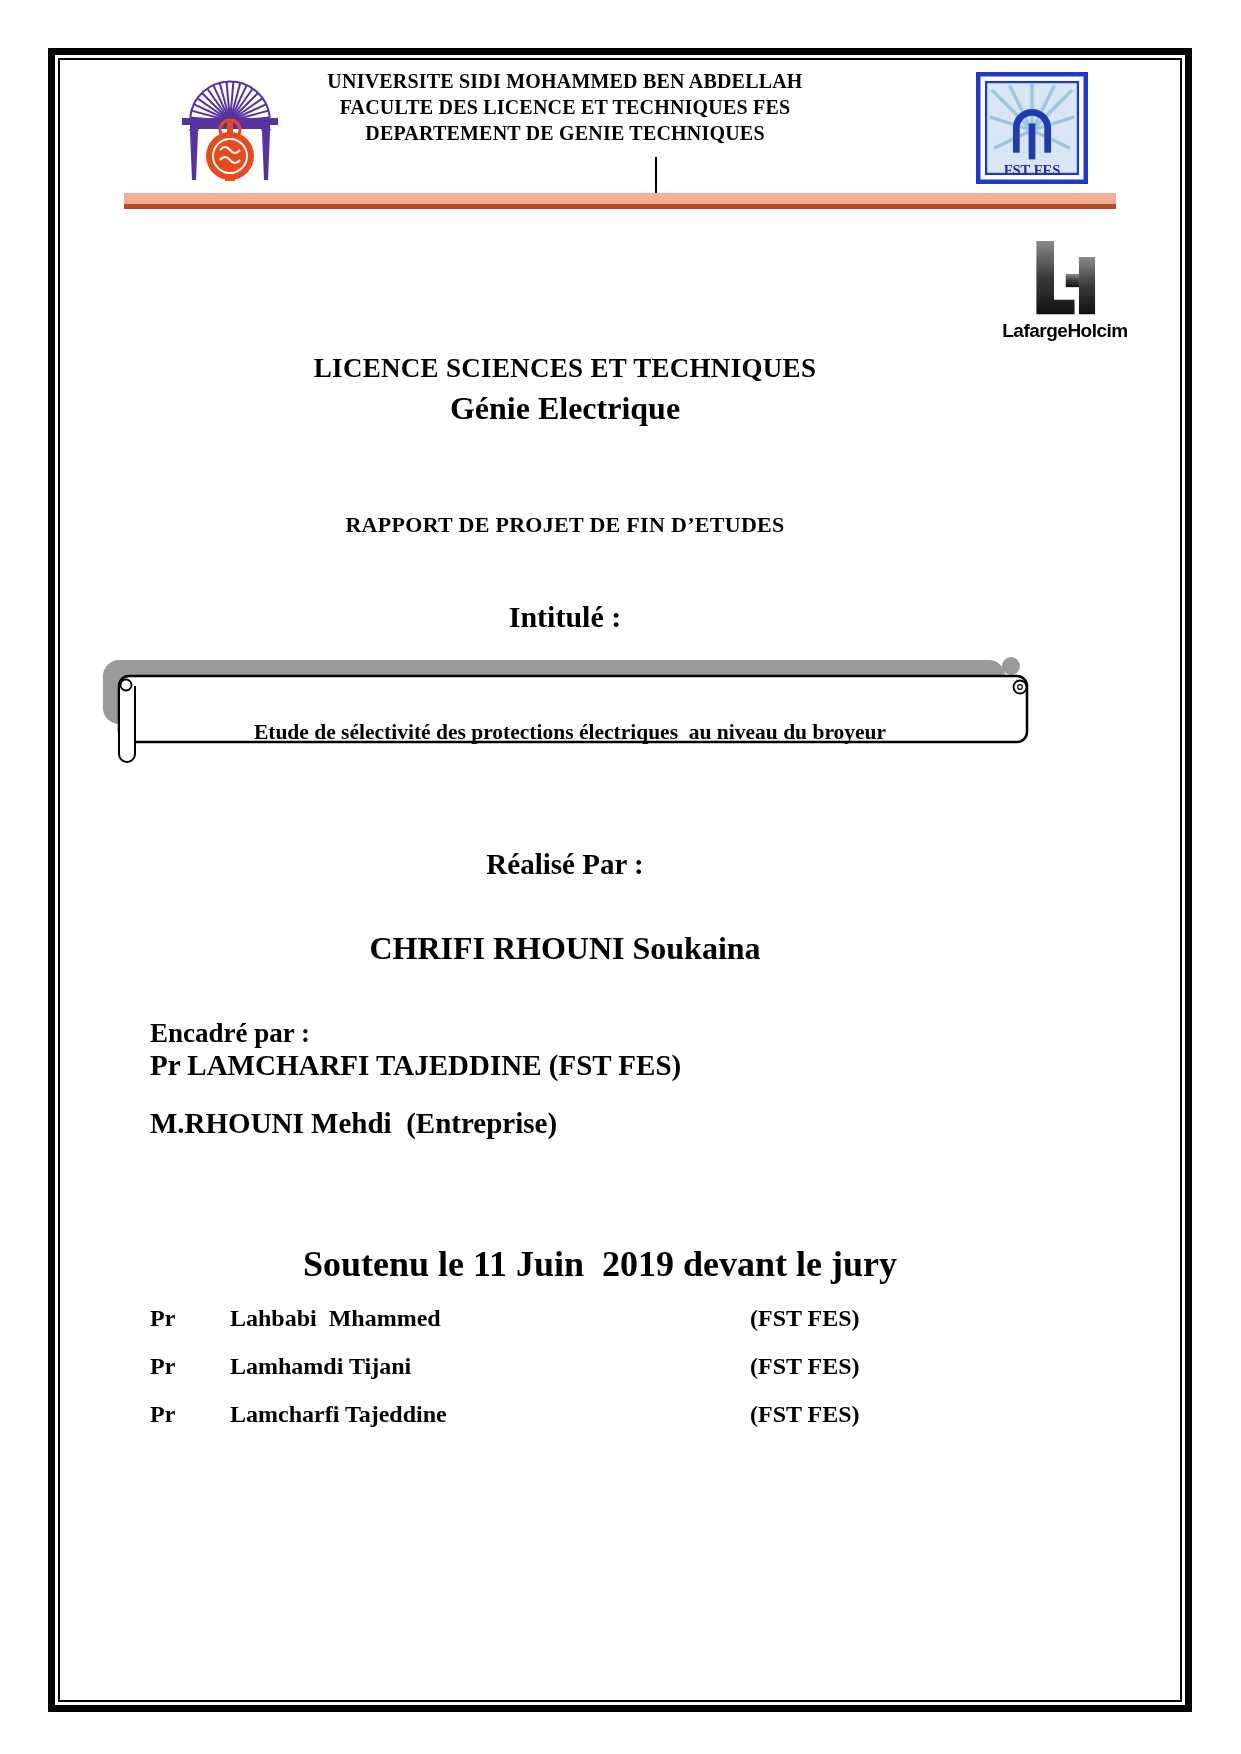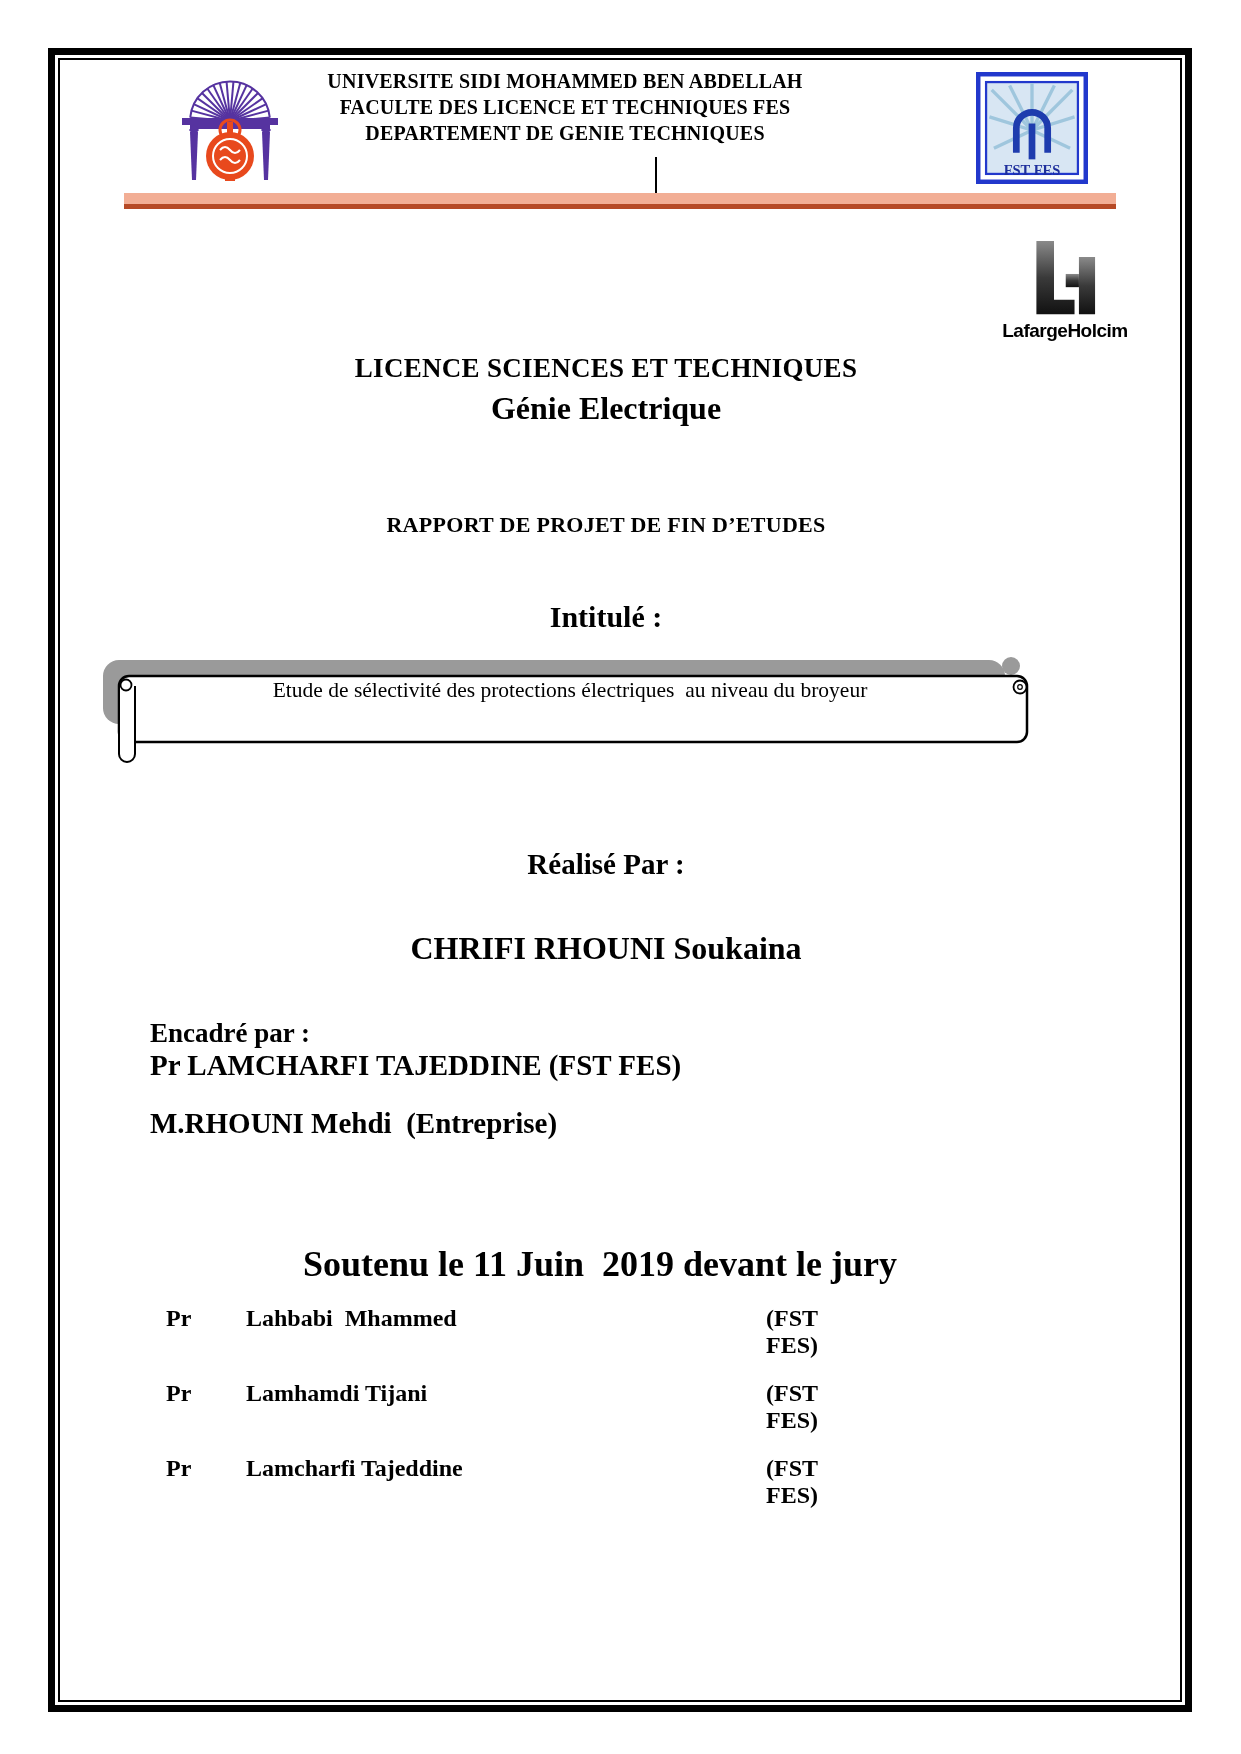--- a/index.html
+++ b/index.html
@@ -28,44 +28,44 @@
   .divider-band{height:11px;background:#F2AE95;}
   .divider-line{height:5px;background:#B64A26;}
   
   .lh-block{position:absolute;left:980px;top:238px;width:170px;text-align:center;}
   .lh-mark{width:66px;height:80px;display:block;margin:0 auto;}
   .lh-text{
     font-family:"Liberation Sans","DejaVu Sans",sans-serif;
     font-weight:bold;font-size:19px;color:#000000;letter-spacing:-.5px;margin-top:2px;
   }
   
-  .centered{position:absolute;left:60px;width:1010px;text-align:center;font-weight:bold;margin-left:41px;}
+  .centered{position:absolute;left:60px;width:1010px;text-align:center;font-weight:bold;}
   .t-licence{top:353px;font-size:27px;letter-spacing:.3px;}
   .t-genie{top:390px;font-size:32px;}
   .t-rapport{top:512px;font-size:22px;letter-spacing:.3px;}
   .t-intitule{top:600px;font-size:30px;}
   .t-realise{top:848px;font-size:29px;}
   .t-author{top:930px;font-size:32px;}
   
   .banner{position:absolute;left:95px;top:648px;width:950px;height:130px;}
   .banner-title{
-    position:absolute;left:130px;top:658px;width:880px;height:64px;
+    position:absolute;left:130px;top:700px;width:880px;height:64px;
     display:flex;align-items:center;justify-content:center;
-    font-weight:normal;font-size:21.5px;white-space:pre-wrap;
+    font-weight:bold;font-size:21.5px;white-space:pre-wrap;
   }
   
   .enc-block{position:absolute;left:150px;top:1018px;width:800px;font-weight:bold;}
   .enc-label{font-size:27px;}
   .enc-line{font-size:29px;margin-bottom:25px;white-space:pre-wrap;}
   
   .soutenu{position:absolute;left:150px;top:1243px;width:900px;text-align:center;
     font-weight:bold;font-size:36px;white-space:pre-wrap;}
   .jury{position:absolute;left:150px;top:1305px;width:720px;font-weight:bold;font-size:24px;}
   .jury-row{display:flex;margin-bottom:21px;white-space:pre-wrap;}
-  .jury-title{width:80px;margin-left:16px;}
+  .jury-title{width:80px;}
   .jury-name{width:520px;}
   .jury-affil{flex:1;}
 </style>
 </head>
 <body>
 
 <div class="frame">
   <div class="frame-inner"></div>
 </div>
 

